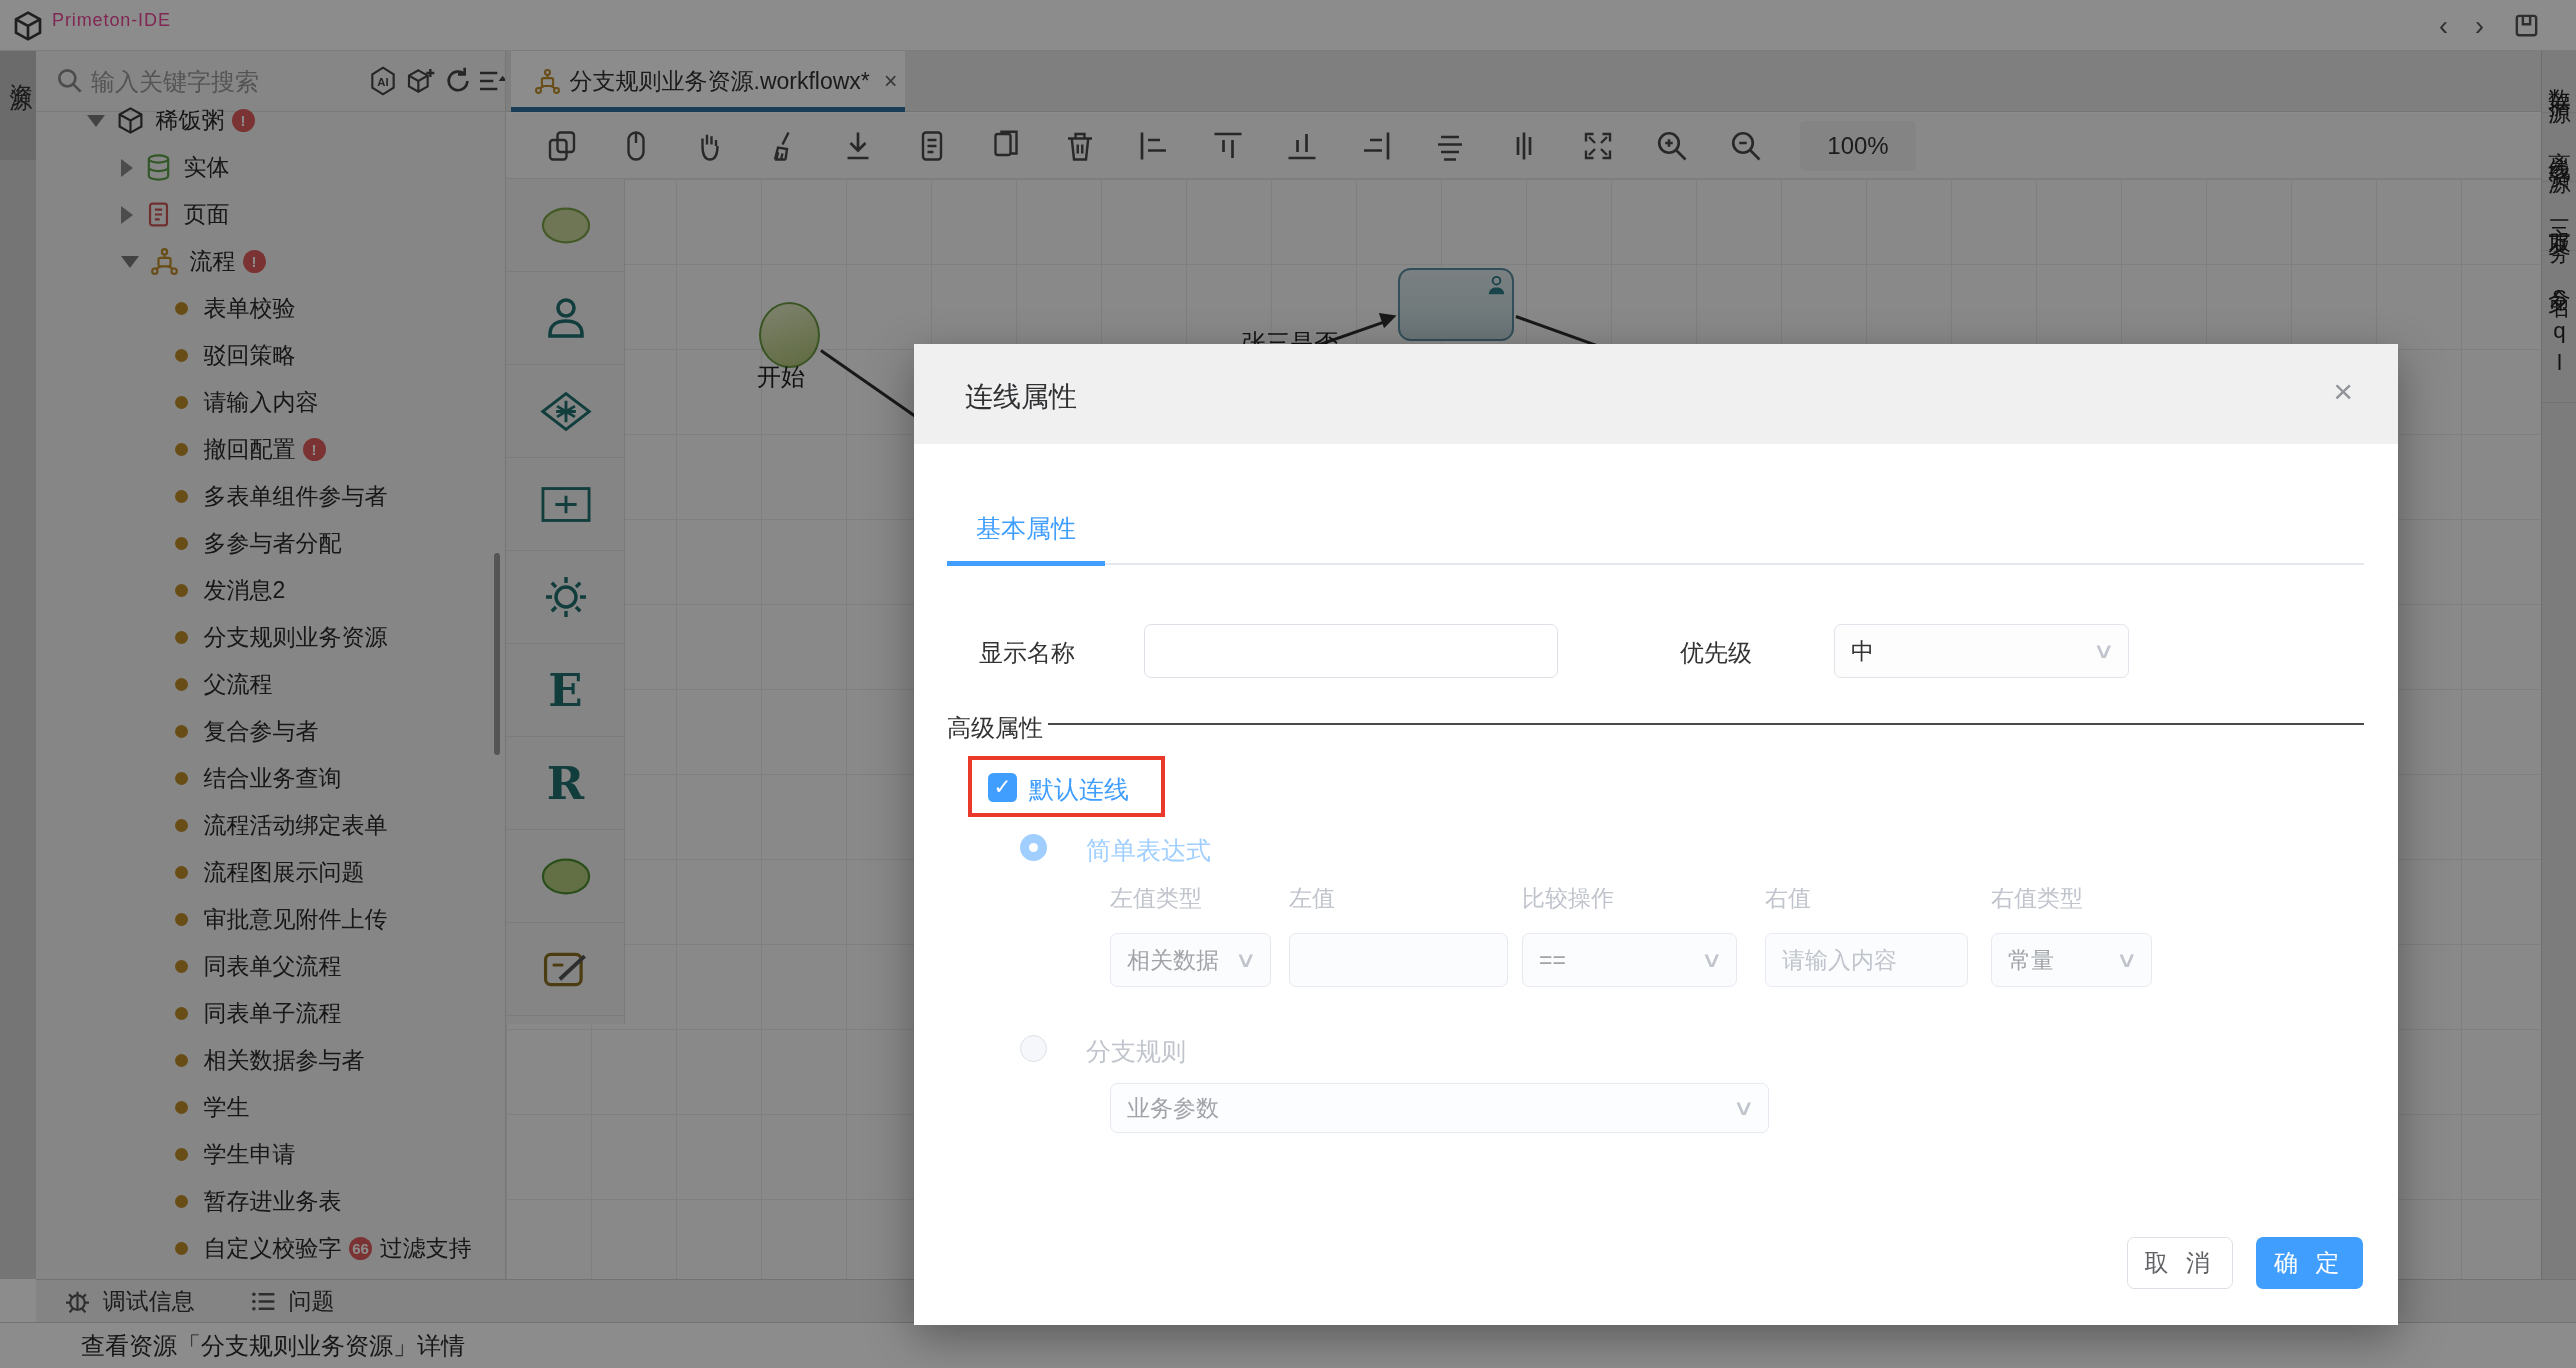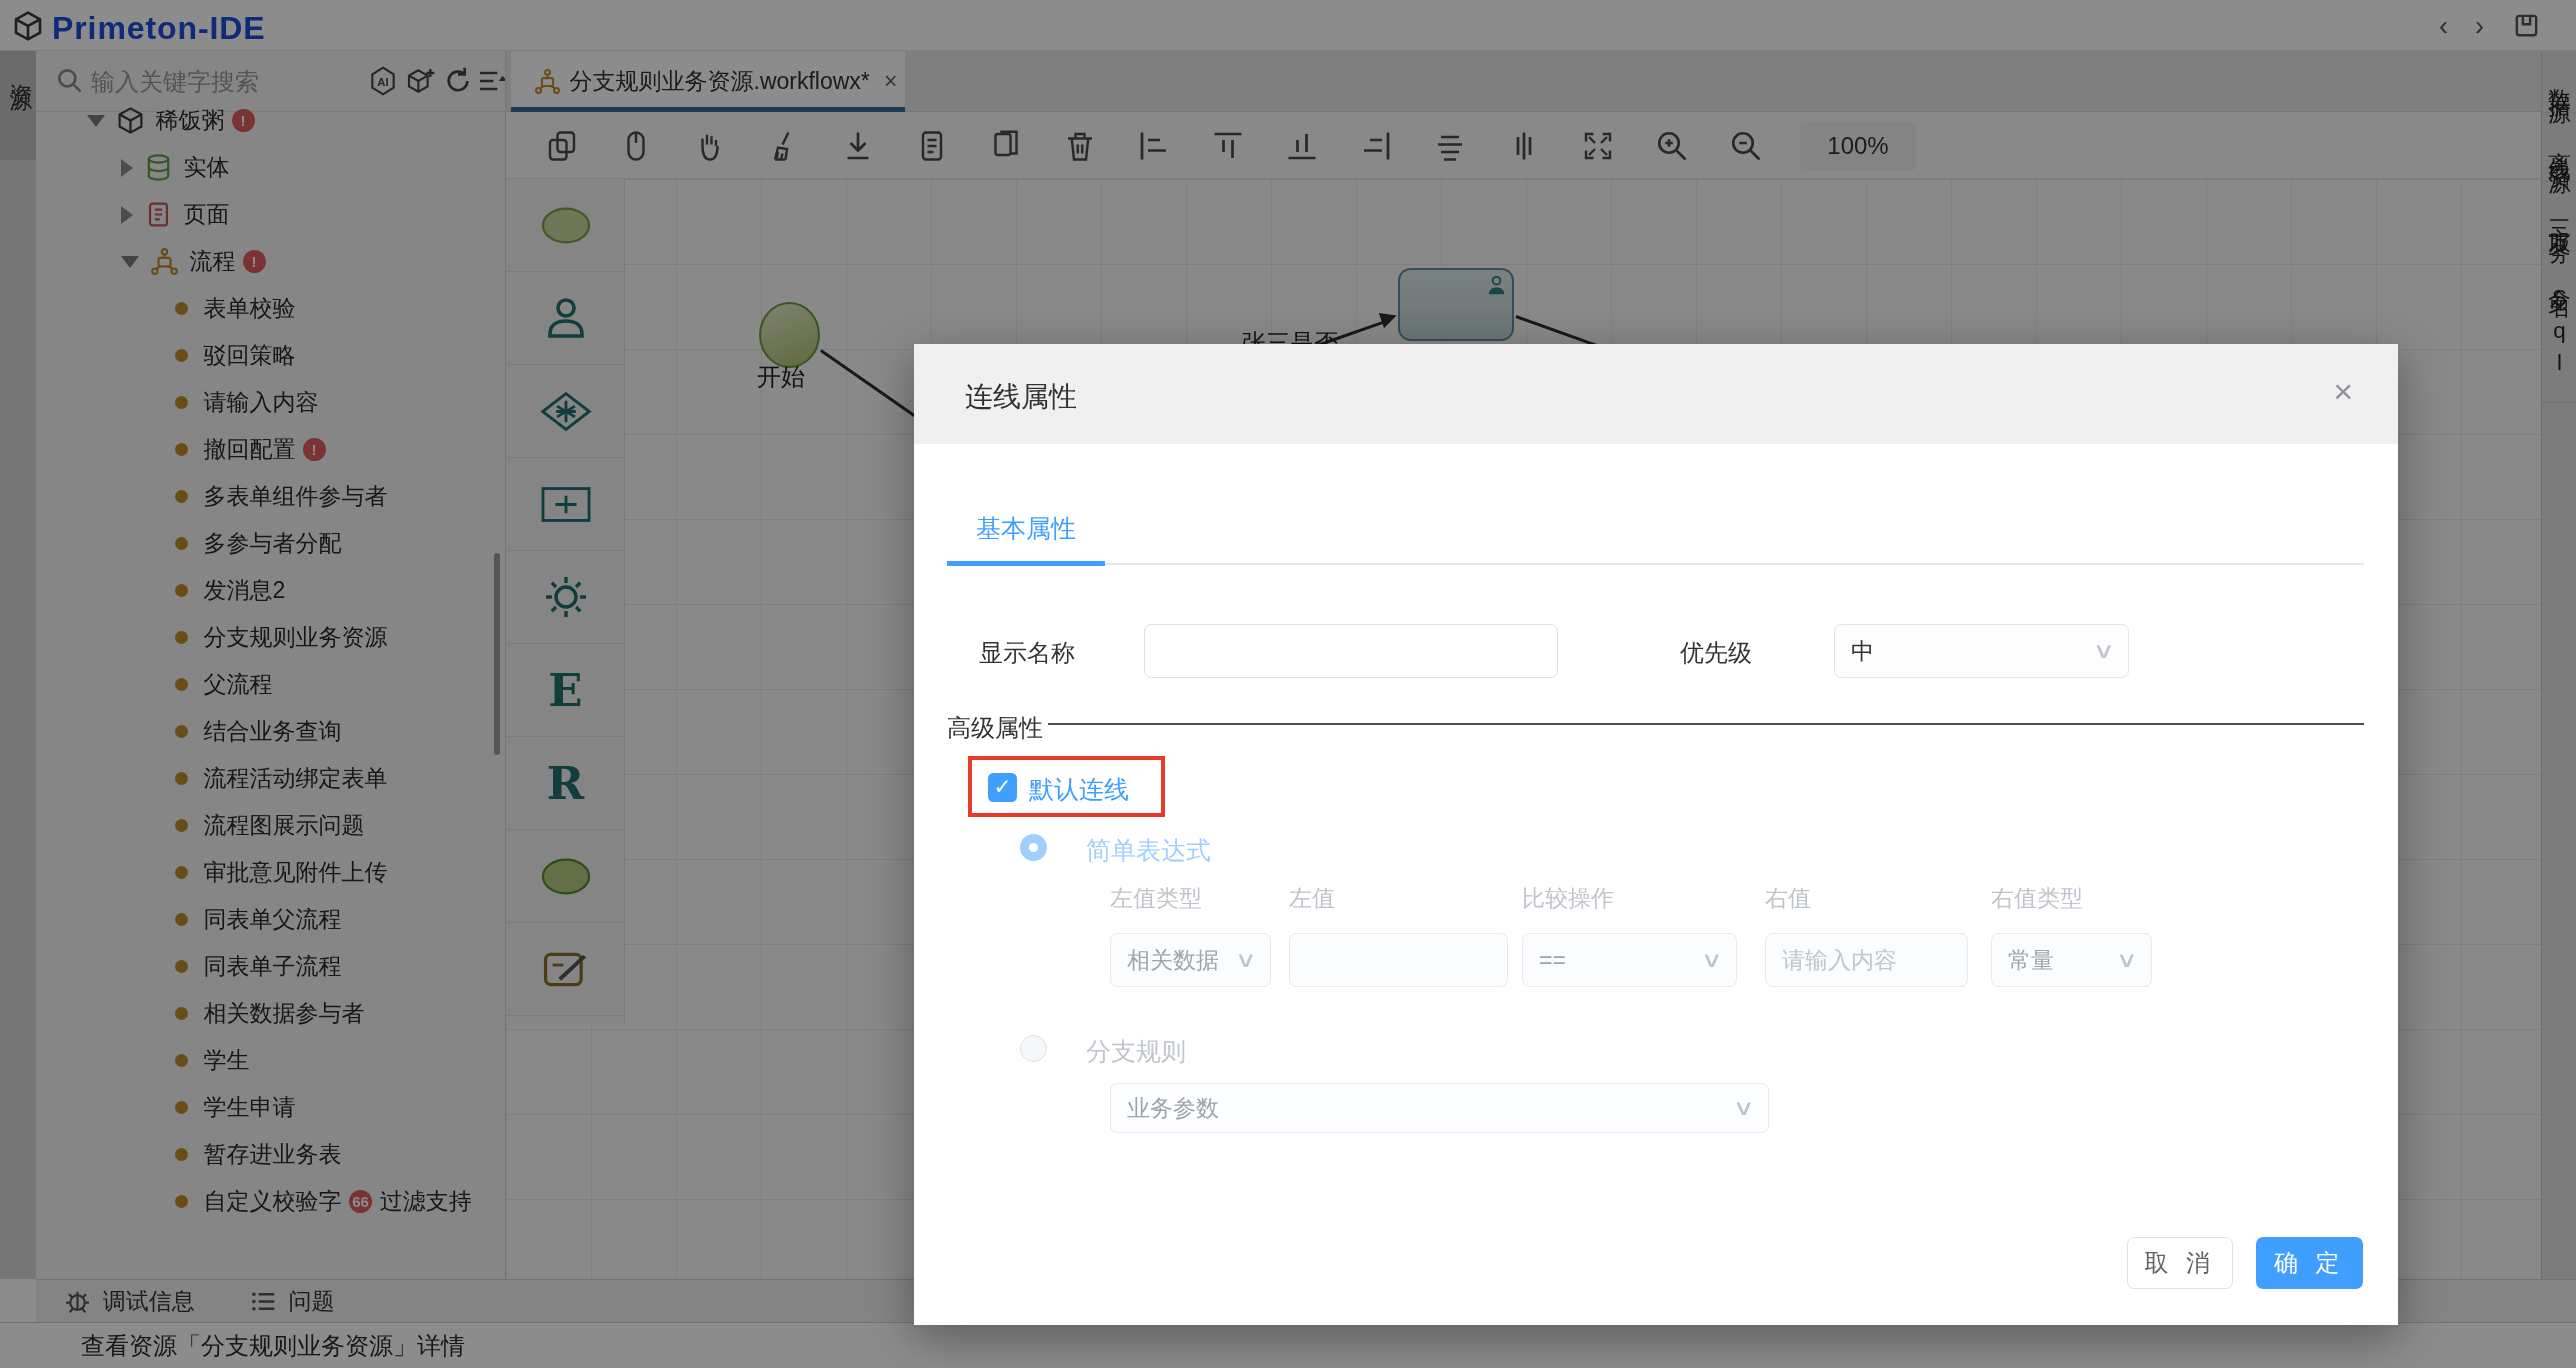--- a/index.html
+++ b/index.html
@@ -3,21 +3,21 @@
 <meta charset="utf-8">
 <style>
   * { margin:0; padding:0; box-sizing:border-box; }
   html,body { width:2576px; height:1368px; overflow:hidden; background:#fff;
               font-family:"Liberation Sans","DejaVu Sans",sans-serif; }
   .abs { position:absolute; }
 
   
   #topbar { position:absolute; left:0; top:0; width:2576px; height:51px; background:#fff;
             border-bottom:0.9px solid #e3e3e3; z-index:2; }
-  #appTitle { position:absolute; left:52px; top:9.8px; font-size:32px; color:#1d4ed8; font-weight:700; letter-spacing:0.9px;}
+  #appTitle { position:absolute; left:52px; top:9.8px; font-size:18px; color:#ec4899; font-weight:400; letter-spacing:0.9px;}
   .winbtn { position:absolute; top:12.5px; font-size:27px; color:#555; line-height:27px; }
 
   
   #lrail { position:absolute; left:0; top:51px; width:36px; height:1228px; background:#d6d6d6; z-index:2;}
   #lrail .active { position:absolute; left:0; top:0; width:36px; height:109px; background:#c3c3c3; }
   .vtext { writing-mode:vertical-rl; text-orientation:upright; font-size:23px; color:#333; letter-spacing:5.4px;}
 
   
   #sidebar { position:absolute; left:36px; top:51px; width:470px; height:1228px; background:#f5f5f5;
              border-right:0.9px solid #d8d8d8; z-index:2; overflow:hidden;}
@@ -249,20 +249,24 @@
     <div class="trow ind2">
         <span class="dot"></span>
         <span>分支规则业务资源</span>
       </div>
     <div class="trow ind2">
         <span class="dot"></span>
         <span>父流程</span>
       </div>
     <div class="trow ind2">
         <span class="dot"></span>
+        <span>复合参与者</span>
+      </div>
+    <div class="trow ind2">
+        <span class="dot"></span>
         <span>结合业务查询</span>
       </div>
     <div class="trow ind2">
         <span class="dot"></span>
         <span>流程活动绑定表单</span>
       </div>
     <div class="trow ind2">
         <span class="dot"></span>
         <span>流程图展示问题</span>
       </div>

